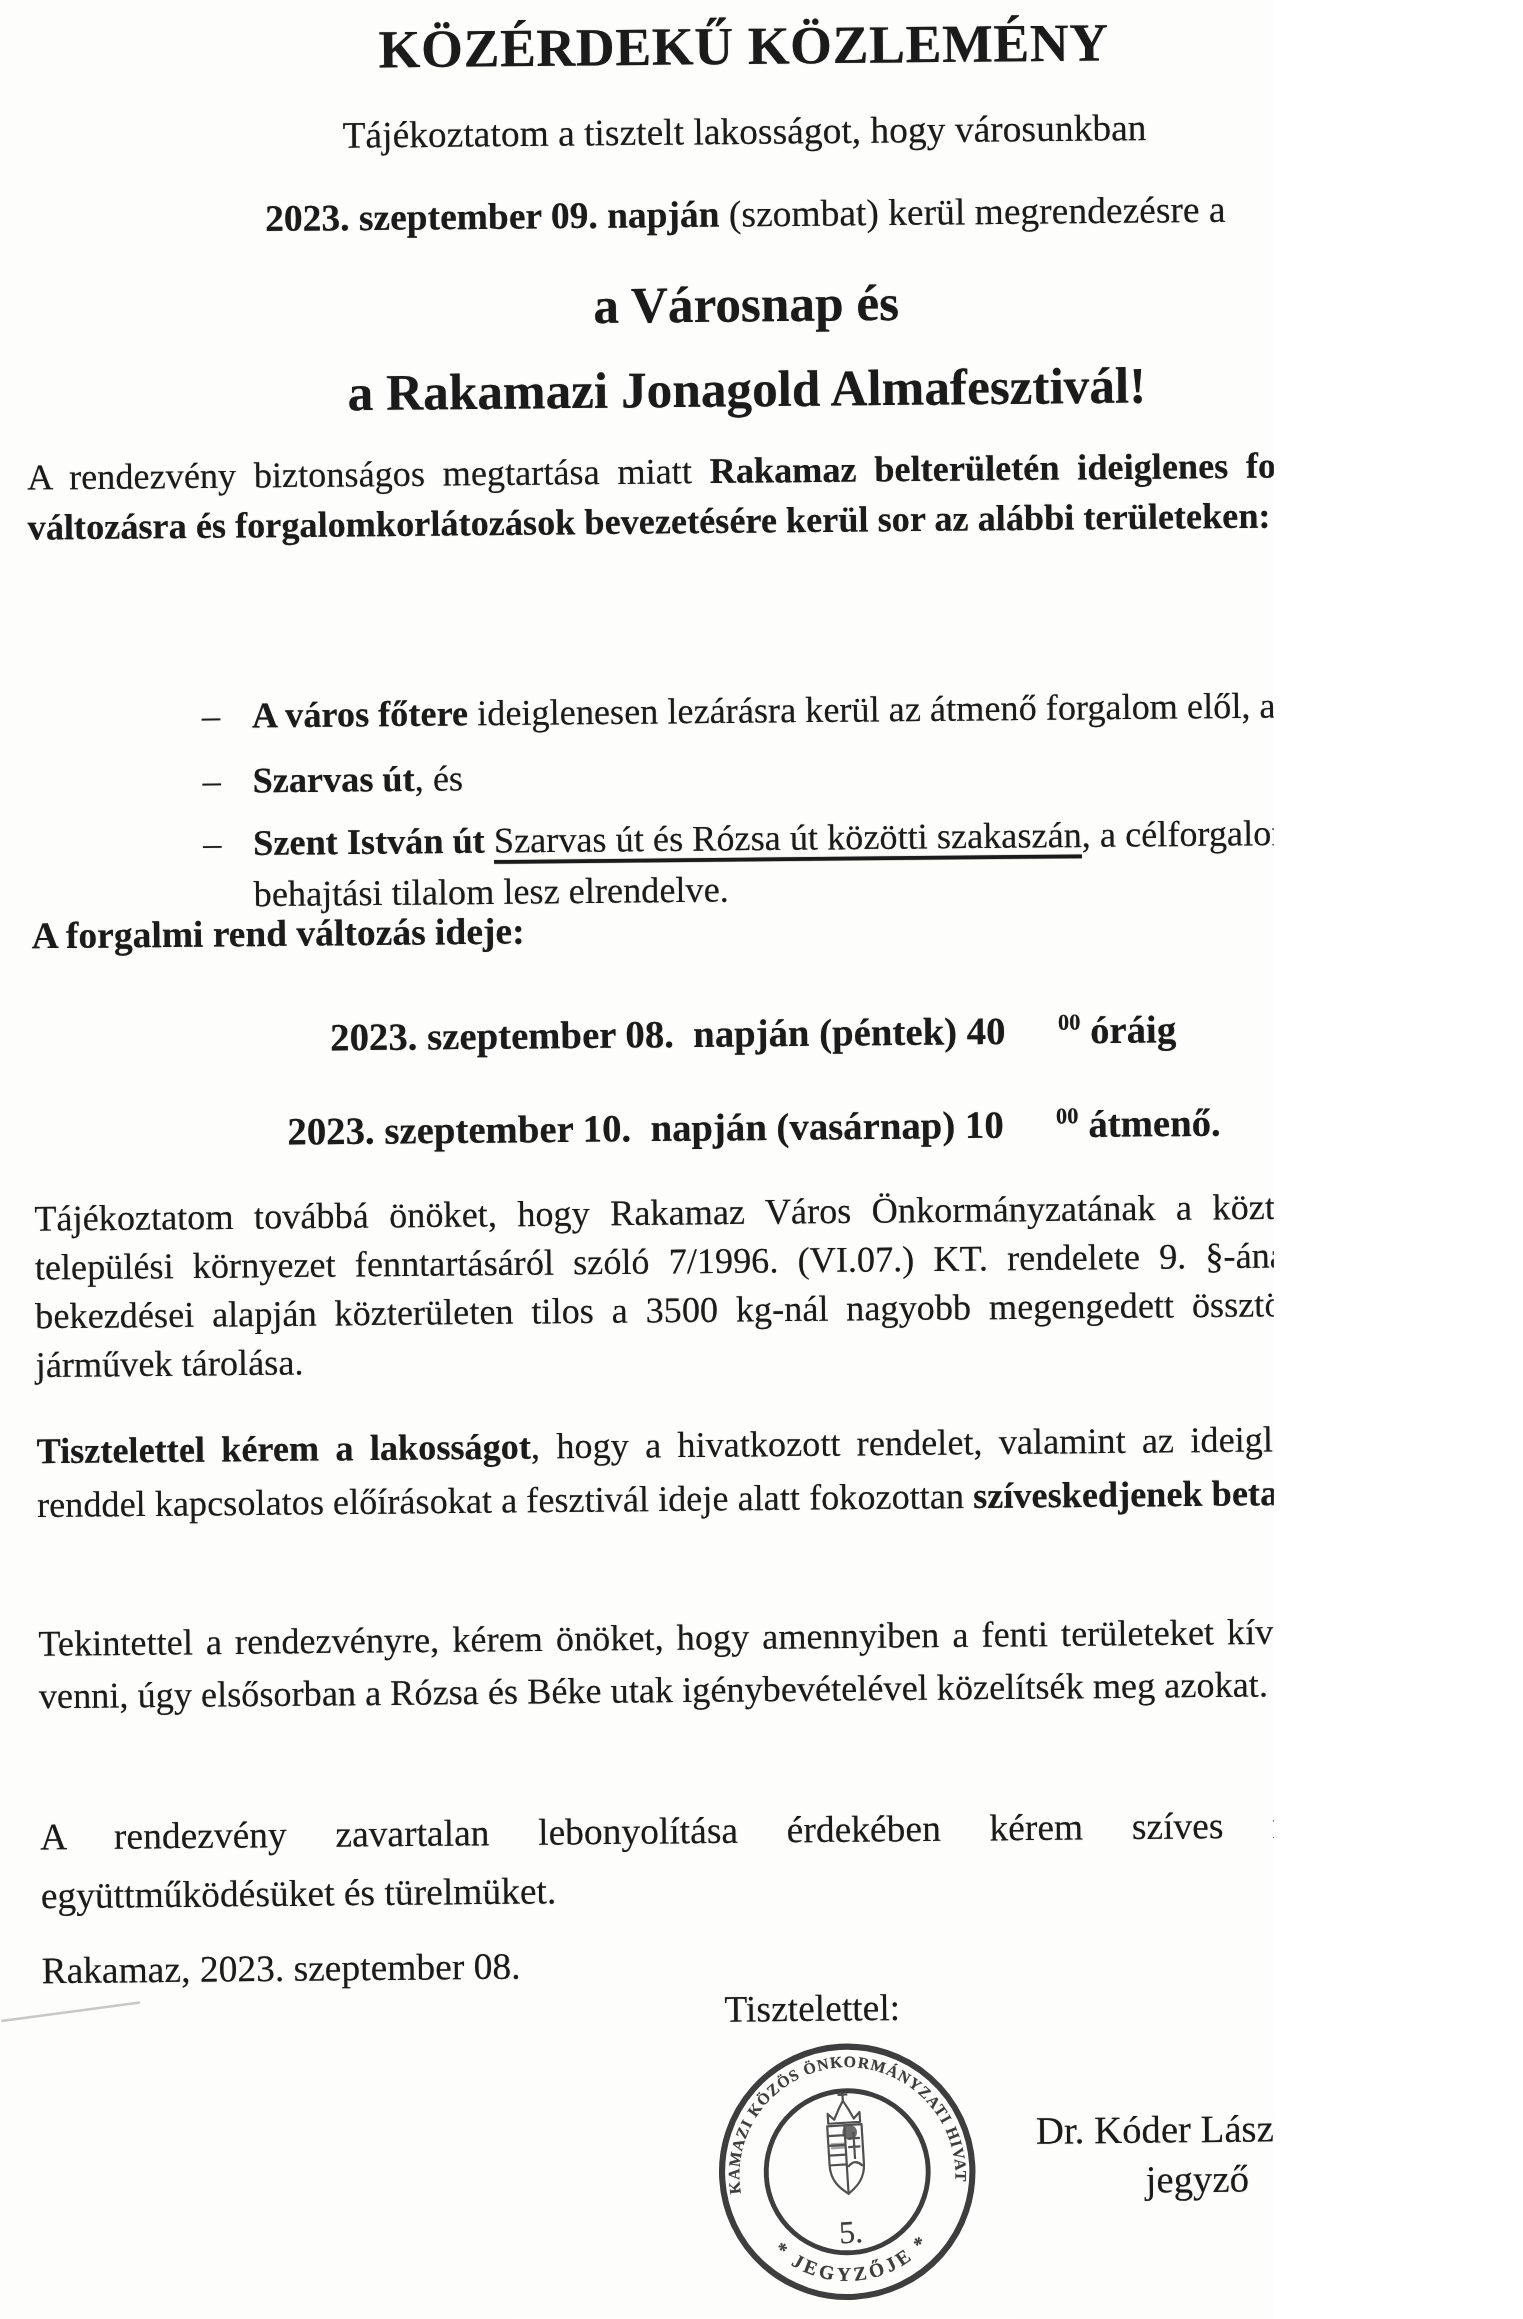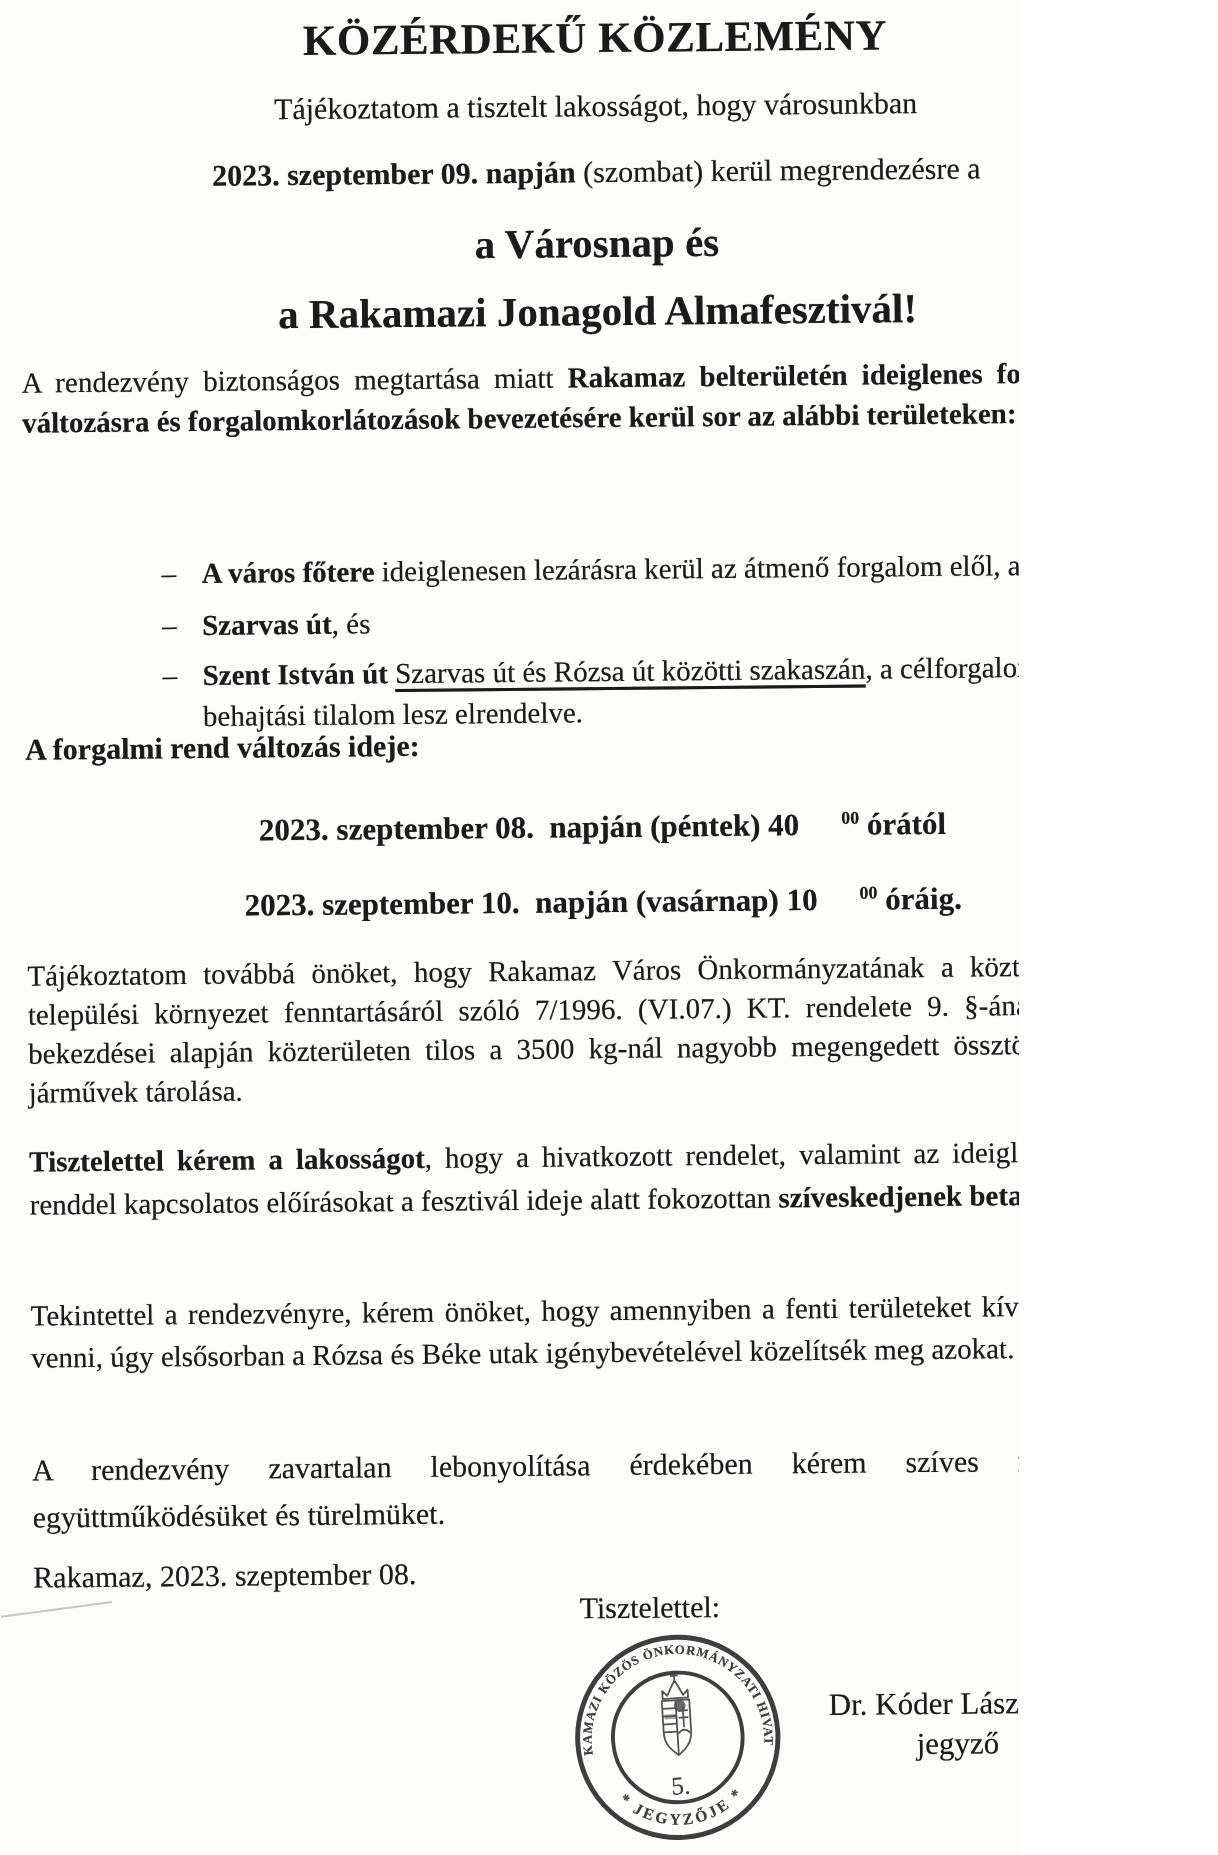--- a/index.html
+++ b/index.html
@@ -97,25 +97,25 @@
     </div>
 
     <div class="bullet bullet3">
       <span class="dash">–</span>
       <span class="b">Szent István út </span><span class="ul">Szarvas út és Rózsa út közötti szakaszán</span><span>, a célforgalom kivételével behajtási tilalom lesz elrendelve.</span>
     </div>
 
     <div class="block schedhead">A forgalmi rend változás ideje:</div>
 
     <div class="block center sched1">
-      <span class="pre">2023. szeptember 08.  napján (péntek) </span><span>40</span><sup class="hh">00</sup><span class="pre"> órától</span>
+      <span class="pre">2023. szeptember 08.  napján (péntek) </span><span>40</span><sup class="hh">00</sup><span class="pre"> óráig</span>
     </div>
 
     <div class="block center sched2">
-      <span class="pre">2023. szeptember 10.  napján (vasárnap) </span><span>10</span><sup class="hh">00</sup><span class="pre"> óráig.</span>
+      <span class="pre">2023. szeptember 10.  napján (vasárnap) </span><span>10</span><sup class="hh">00</sup><span class="pre"> átmenő.</span>
     </div>
 
     <div class="block justify para2">Tájékoztatom továbbá önöket, hogy Rakamaz Város Önkormányzatának a köztisztaságról, a települési környezet fenntartásáról szóló 7/1996. (VI.07.) KT. rendelete 9. §-ának (1) és (3) bekezdései alapján közterületen tilos a 3500 kg-nál nagyobb megengedett össztömegű gépek, járművek tárolása.</div>
 
     <div class="block justify para3">
       <span class="b">Tisztelettel kérem a lakosságot</span><span>, hogy a hivatkozott rendelet, valamint az ideiglenes forgalmi renddel kapcsolatos előírásokat a fesztivál ideje alatt fokozottan </span><span class="b">szíveskedjenek betartani!</span>
     </div>
 
     <div class="block justify para4">Tekintettel a rendezvényre, kérem önöket, hogy amennyiben a fenti területeket kívánják igénybe venni, úgy elsősorban a Rózsa és Béke utak igénybevételével közelítsék meg azokat.</div>
 

